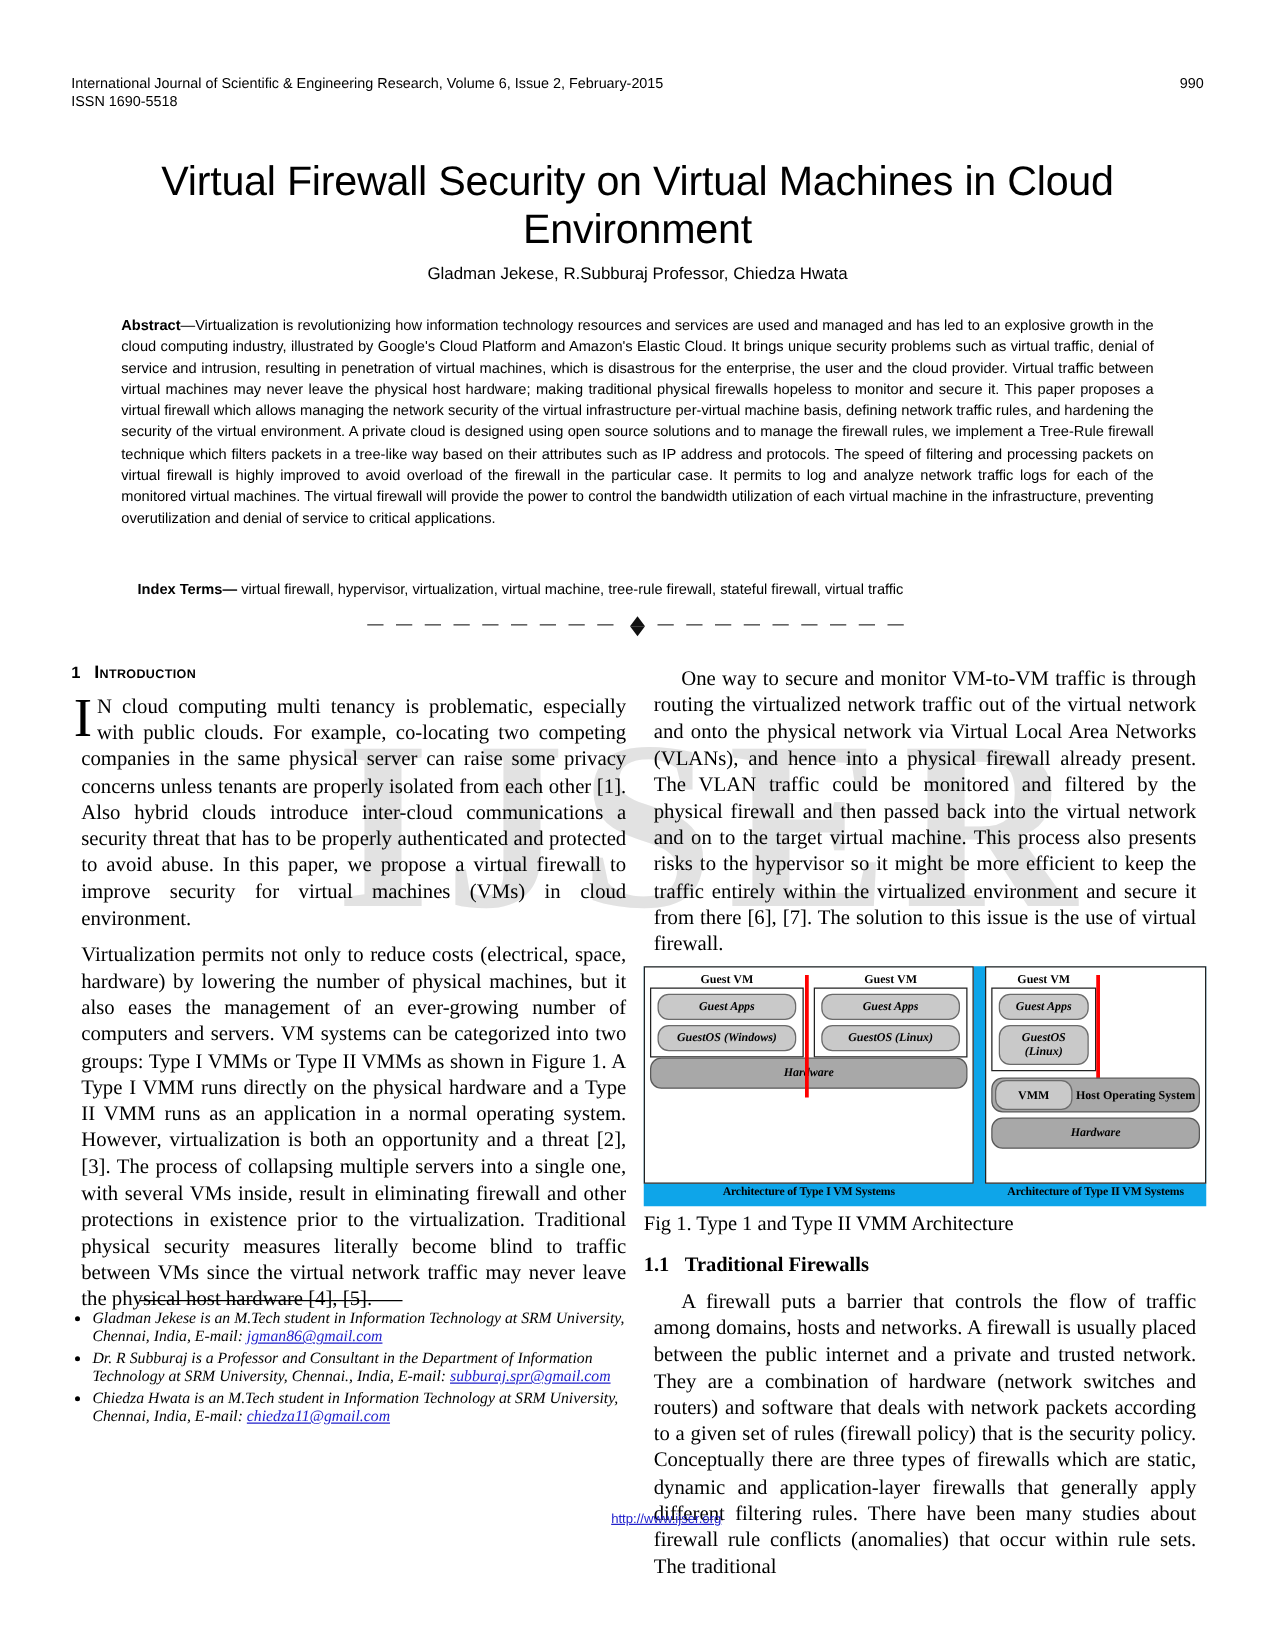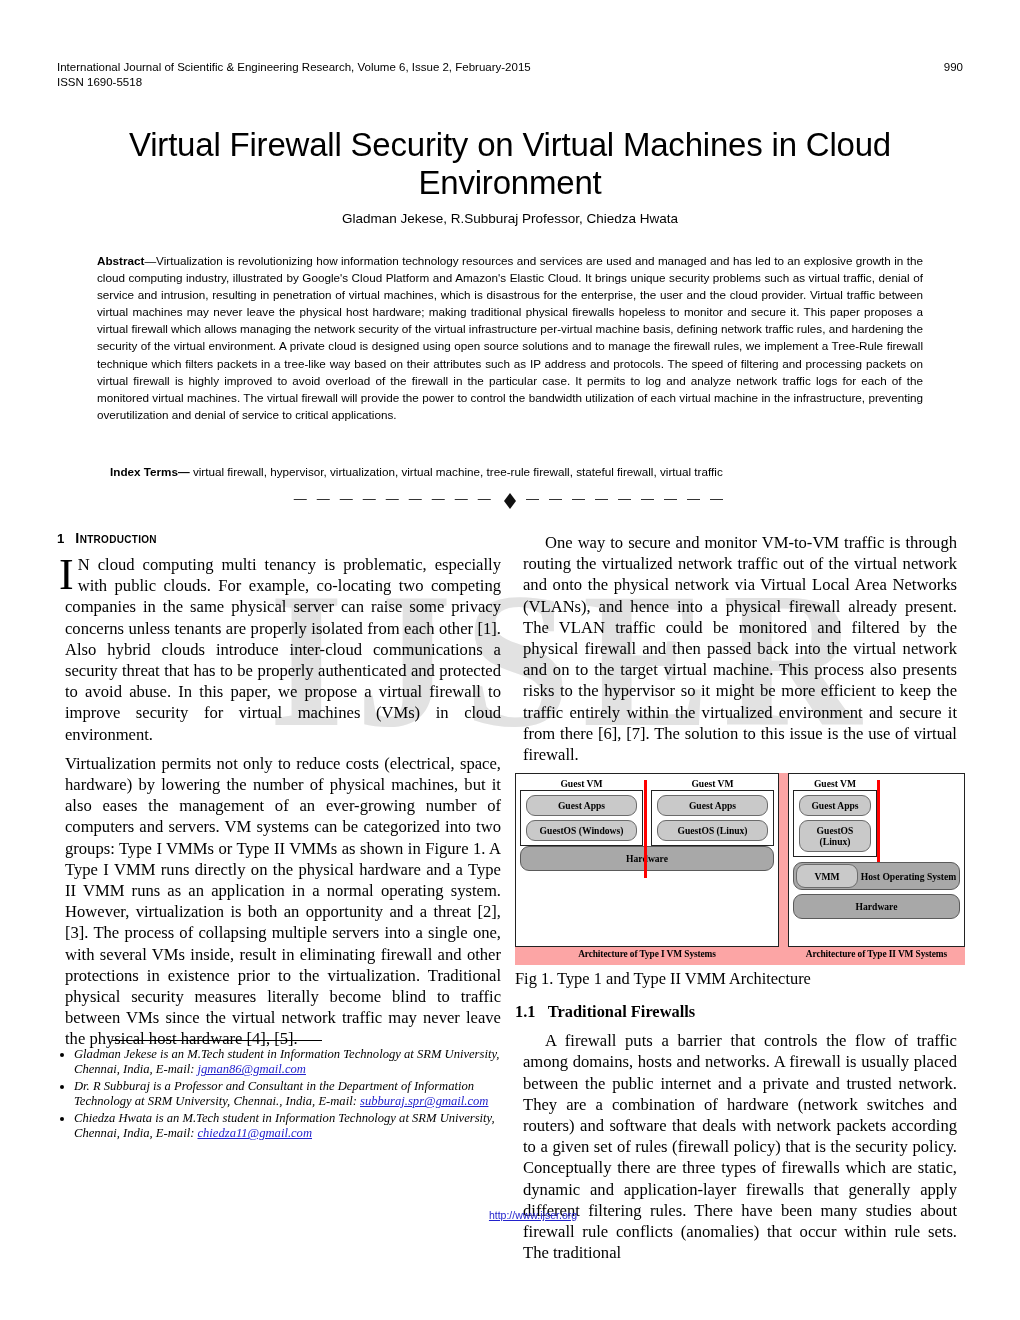--- a/index.html
+++ b/index.html
@@ -136,21 +136,21 @@
     margin:4px 0 0 0;
   }
 
   
   .figure {
     position:relative;
     width:450px; height:192px;
     margin:4px 0 0 0;
     display:flex; gap:9px;
     z-index:3;
-    background:#fca5a5;
+    background:#0ea5e9;
   }
   .panel { position:relative; }
   .panel.p1 { width:264px; }
   .panel.p2 { width:177px; }
   .panel-box {
     border:1.4px solid #222;
     background:#fff;
     box-sizing:border-box;
     position:relative;
     height:174px;
@@ -182,20 +182,21 @@
     border:1.2px solid #6b6b6b;
     border-radius:9px;
     text-align:center;
     font-family:"Liberation Serif", serif;
     font-weight:bold;
     font-size:9.6px;
     color:#000;
     padding:4px 2px;
     margin-bottom:4px;
     box-sizing:border-box;
+    font-style:italic;
   }
   .blk.dark {
     background:#a8a8a8;
     border-color:#5a5a5a;
   }
   .blk.last { margin-bottom:0; }
   .redline {
     position:absolute;
     width:2.6px;
     background:#ff0000;

